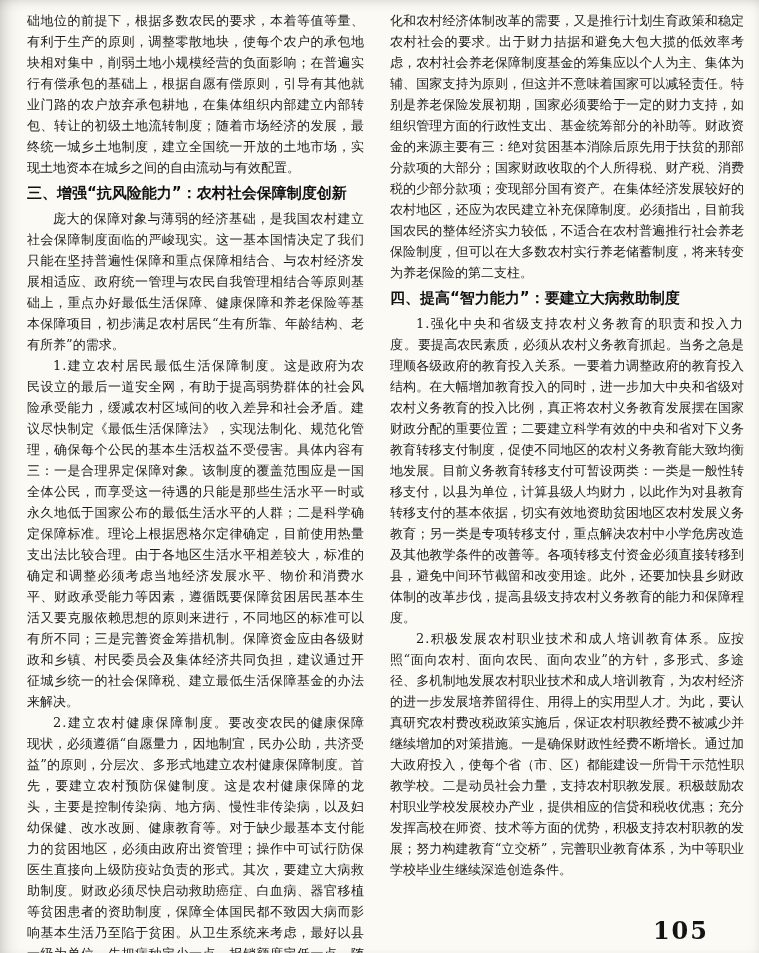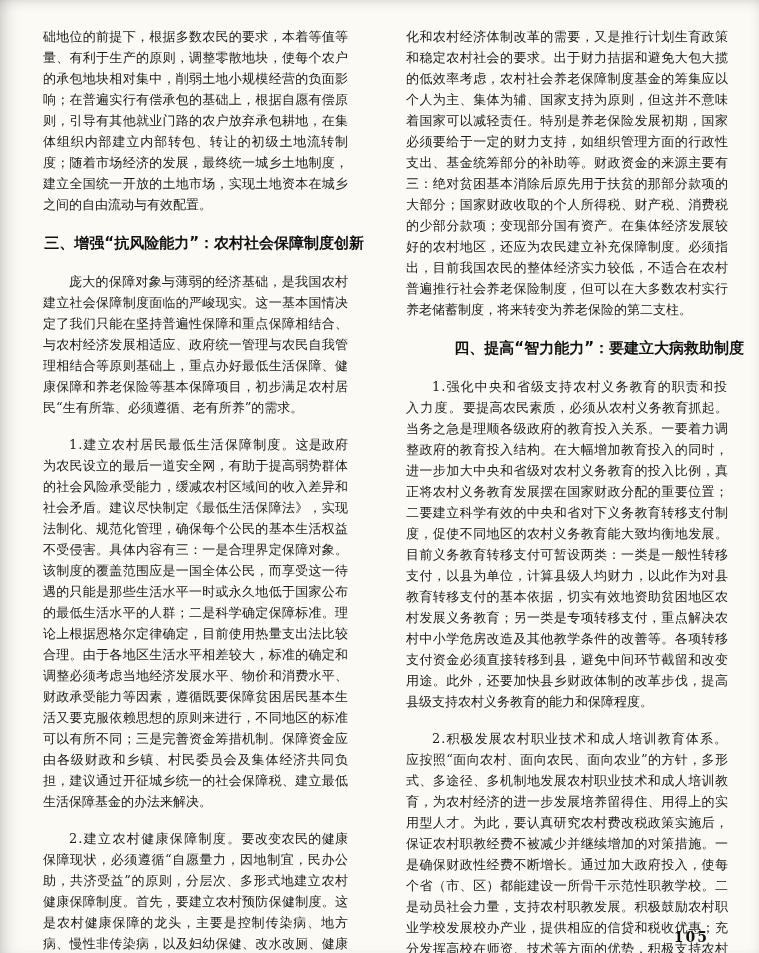--- a/index.html
+++ b/index.html
@@ -27,58 +27,58 @@
   }
   .col {
     font-size: 13px;
     line-height: 21px;
     text-align: justify;
     text-justify: inter-character;
   }
   .col-left  { width: 337px; flex: 0 0 auto; }
   .col-right { flex: 1 1 auto; }
   .para {
-    margin: 16px;
+    margin: 0;
     text-indent: 2em;
   }
   .para.cont { text-indent: 0; }
   .heading {
     margin: 3px 0 3px 0;
     font-family: "DejaVu Sans", "Liberation Sans", sans-serif;
     font-weight: 700;
     font-size: 15px;
     line-height: 24px;
-    text-align: right;
+    text-align: left;
     text-indent: 0;
     color: #111;
   }
   .lead {
     letter-spacing: 1px;
   }
   .page-number {
     position: absolute;
     right: 50px;
     bottom: 8px;
     font-family: "DejaVu Serif", "Liberation Serif", serif;
-    font-size: 14px;
+    font-size: 24px;
     font-weight: 600;
     letter-spacing: 2px;
     color: #141414;
   }
 </style>
 </head>
 <body>
 
 <div class="page">
   <div class="columns">
 
     <div class="col col-left">
       <p class="para cont">础地位的前提下，根据多数农民的要求，本着等值等量、有利于生产的原则，调整零散地块，使每个农户的承包地块相对集中，削弱土地小规模经营的负面影响；在普遍实行有偿承包的基础上，根据自愿有偿原则，引导有其他就业门路的农户放弃承包耕地，在集体组织内部建立内部转包、转让的初级土地流转制度；随着市场经济的发展，最终统一城乡土地制度，建立全国统一开放的土地市场，实现土地资本在城乡之间的自由流动与有效配置。</p>
       <h3 class="heading">三、增强“抗风险能力”：农村社会保障制度创新</h3>
-      <p class="para">庞大的保障对象与薄弱的经济基础，是我国农村建立社会保障制度面临的严峻现实。这一基本国情决定了我们只能在坚持普遍性保障和重点保障相结合、与农村经济发展相适应、政府统一管理与农民自我管理相结合等原则基础上，重点办好最低生活保障、健康保障和养老保险等基本保障项目，初步满足农村居民“生有所靠、必须遵循、老有所养”的需求。</p>
+      <p class="para">庞大的保障对象与薄弱的经济基础，是我国农村建立社会保障制度面临的严峻现实。这一基本国情决定了我们只能在坚持普遍性保障和重点保障相结合、与农村经济发展相适应、政府统一管理与农民自我管理相结合等原则基础上，重点办好最低生活保障、健康保障和养老保险等基本保障项目，初步满足农村居民“生有所靠、年龄结构、老有所养”的需求。</p>
       <p class="para"><span class="lead">1.建立农村居民最低生活保障制度。</span><span>这是政府为农民设立的最后一道安全网，有助于提高弱势群体的社会风险承受能力，缓减农村区域间的收入差异和社会矛盾。建议尽快制定《最低生活保障法》，实现法制化、规范化管理，确保每个公民的基本生活权益不受侵害。具体内容有三：一是合理界定保障对象。该制度的覆盖范围应是一国全体公民，而享受这一待遇的只能是那些生活水平一时或永久地低于国家公布的最低生活水平的人群；二是科学确定保障标准。理论上根据恩格尔定律确定，目前使用热量支出法比较合理。由于各地区生活水平相差较大，标准的确定和调整必须考虑当地经济发展水平、物价和消费水平、财政承受能力等因素，遵循既要保障贫困居民基本生活又要克服依赖思想的原则来进行，不同地区的标准可以有所不同；三是完善资金筹措机制。保障资金应由各级财政和乡镇、村民委员会及集体经济共同负担，建议通过开征城乡统一的社会保障税、建立最低生活保障基金的办法来解决。</span></p>
       <p class="para"><span class="lead">2.建立农村健康保障制度。</span><span>要改变农民的健康保障现状，必须遵循“自愿量力，因地制宜，民办公助，共济受益”的原则，分层次、多形式地建立农村健康保障制度。首先，要建立农村预防保健制度。这是农村健康保障的龙头，主要是控制传染病、地方病、慢性非传染病，以及妇幼保健、改水改厕、健康教育等。对于缺少最基本支付能力的贫困地区，必须由政府出资管理；操作中可试行防保医生直接向上级防疫站负责的形式。其次，要建立大病救助制度。财政必须尽快启动救助癌症、白血病、器官移植等贫困患者的资助制度，保障全体国民都不致因大病而影响基本生活乃至陷于贫困。从卫生系统来考虑，最好以县一级为单位，先把病种定少一点，报销额度定低一点，随着经济水平的提高逐步完善。至于资金来源，可以先根据以往大病的发生率、费用情况和发展变化趋势，预测人均费用，再按照社会及个人合理负担的原则，测出分摊比例。最后，建立农村合作医疗制度。对于有一定支付能力的农村人群，应尽快按照民办公助的原则，建立农村合作医疗制度，主要处理小伤小病、常见病、多发病。具体制度可视当地人口规模、年龄结构、职业结构等具体情况而定，主要分为包医包药、包医不包药和划定每次看病金额等三种。</span></p>
 
     </div>
 
     <div class="col col-right">
       <p class="para cont">化和农村经济体制改革的需要，又是推行计划生育政策和稳定农村社会的要求。出于财力拮据和避免大包大揽的低效率考虑，农村社会养老保障制度基金的筹集应以个人为主、集体为辅、国家支持为原则，但这并不意味着国家可以减轻责任。特别是养老保险发展初期，国家必须要给于一定的财力支持，如组织管理方面的行政性支出、基金统筹部分的补助等。财政资金的来源主要有三：绝对贫困基本消除后原先用于扶贫的那部分款项的大部分；国家财政收取的个人所得税、财产税、消费税的少部分款项；变现部分国有资产。在集体经济发展较好的农村地区，还应为农民建立补充保障制度。必须指出，目前我国农民的整体经济实力较低，不适合在农村普遍推行社会养老保险制度，但可以在大多数农村实行养老储蓄制度，将来转变为养老保险的第二支柱。</p>
       <h3 class="heading">四、提高“智力能力”：要建立大病救助制度</h3>
       <p class="para"><span class="lead">1.强化中央和省级支持农村义务教育的职责和投入力度。</span><span>要提高农民素质，必须从农村义务教育抓起。当务之急是理顺各级政府的教育投入关系。一要着力调整政府的教育投入结构。在大幅增加教育投入的同时，进一步加大中央和省级对农村义务教育的投入比例，真正将农村义务教育发展摆在国家财政分配的重要位置；二要建立科学有效的中央和省对下义务教育转移支付制度，促使不同地区的农村义务教育能大致均衡地发展。目前义务教育转移支付可暂设两类：一类是一般性转移支付，以县为单位，计算县级人均财力，以此作为对县教育转移支付的基本依据，切实有效地资助贫困地区农村发展义务教育；另一类是专项转移支付，重点解决农村中小学危房改造及其他教学条件的改善等。各项转移支付资金必须直接转移到县，避免中间环节截留和改变用途。此外，还要加快县乡财政体制的改革步伐，提高县级支持农村义务教育的能力和保障程度。</span></p>
       <p class="para"><span class="lead">2.积极发展农村职业技术和成人培训教育体系。</span><span>应按照“面向农村、面向农民、面向农业”的方针，多形式、多途径、多机制地发展农村职业技术和成人培训教育，为农村经济的进一步发展培养留得住、用得上的实用型人才。为此，要认真研究农村费改税政策实施后，保证农村职教经费不被减少并继续增加的对策措施。一是确保财政性经费不断增长。通过加大政府投入，使每个省（市、区）都能建设一所骨干示范性职教学校。二是动员社会力量，支持农村职教发展。积极鼓励农村职业学校发展校办产业，提供相应的信贷和税收优惠；充分发挥高校在师资、技术等方面的优势，积极支持农村职教的发展；努力构建教育“立交桥”，完善职业教育体系，为中等职业学校毕业生继续深造创造条件。</span></p>

